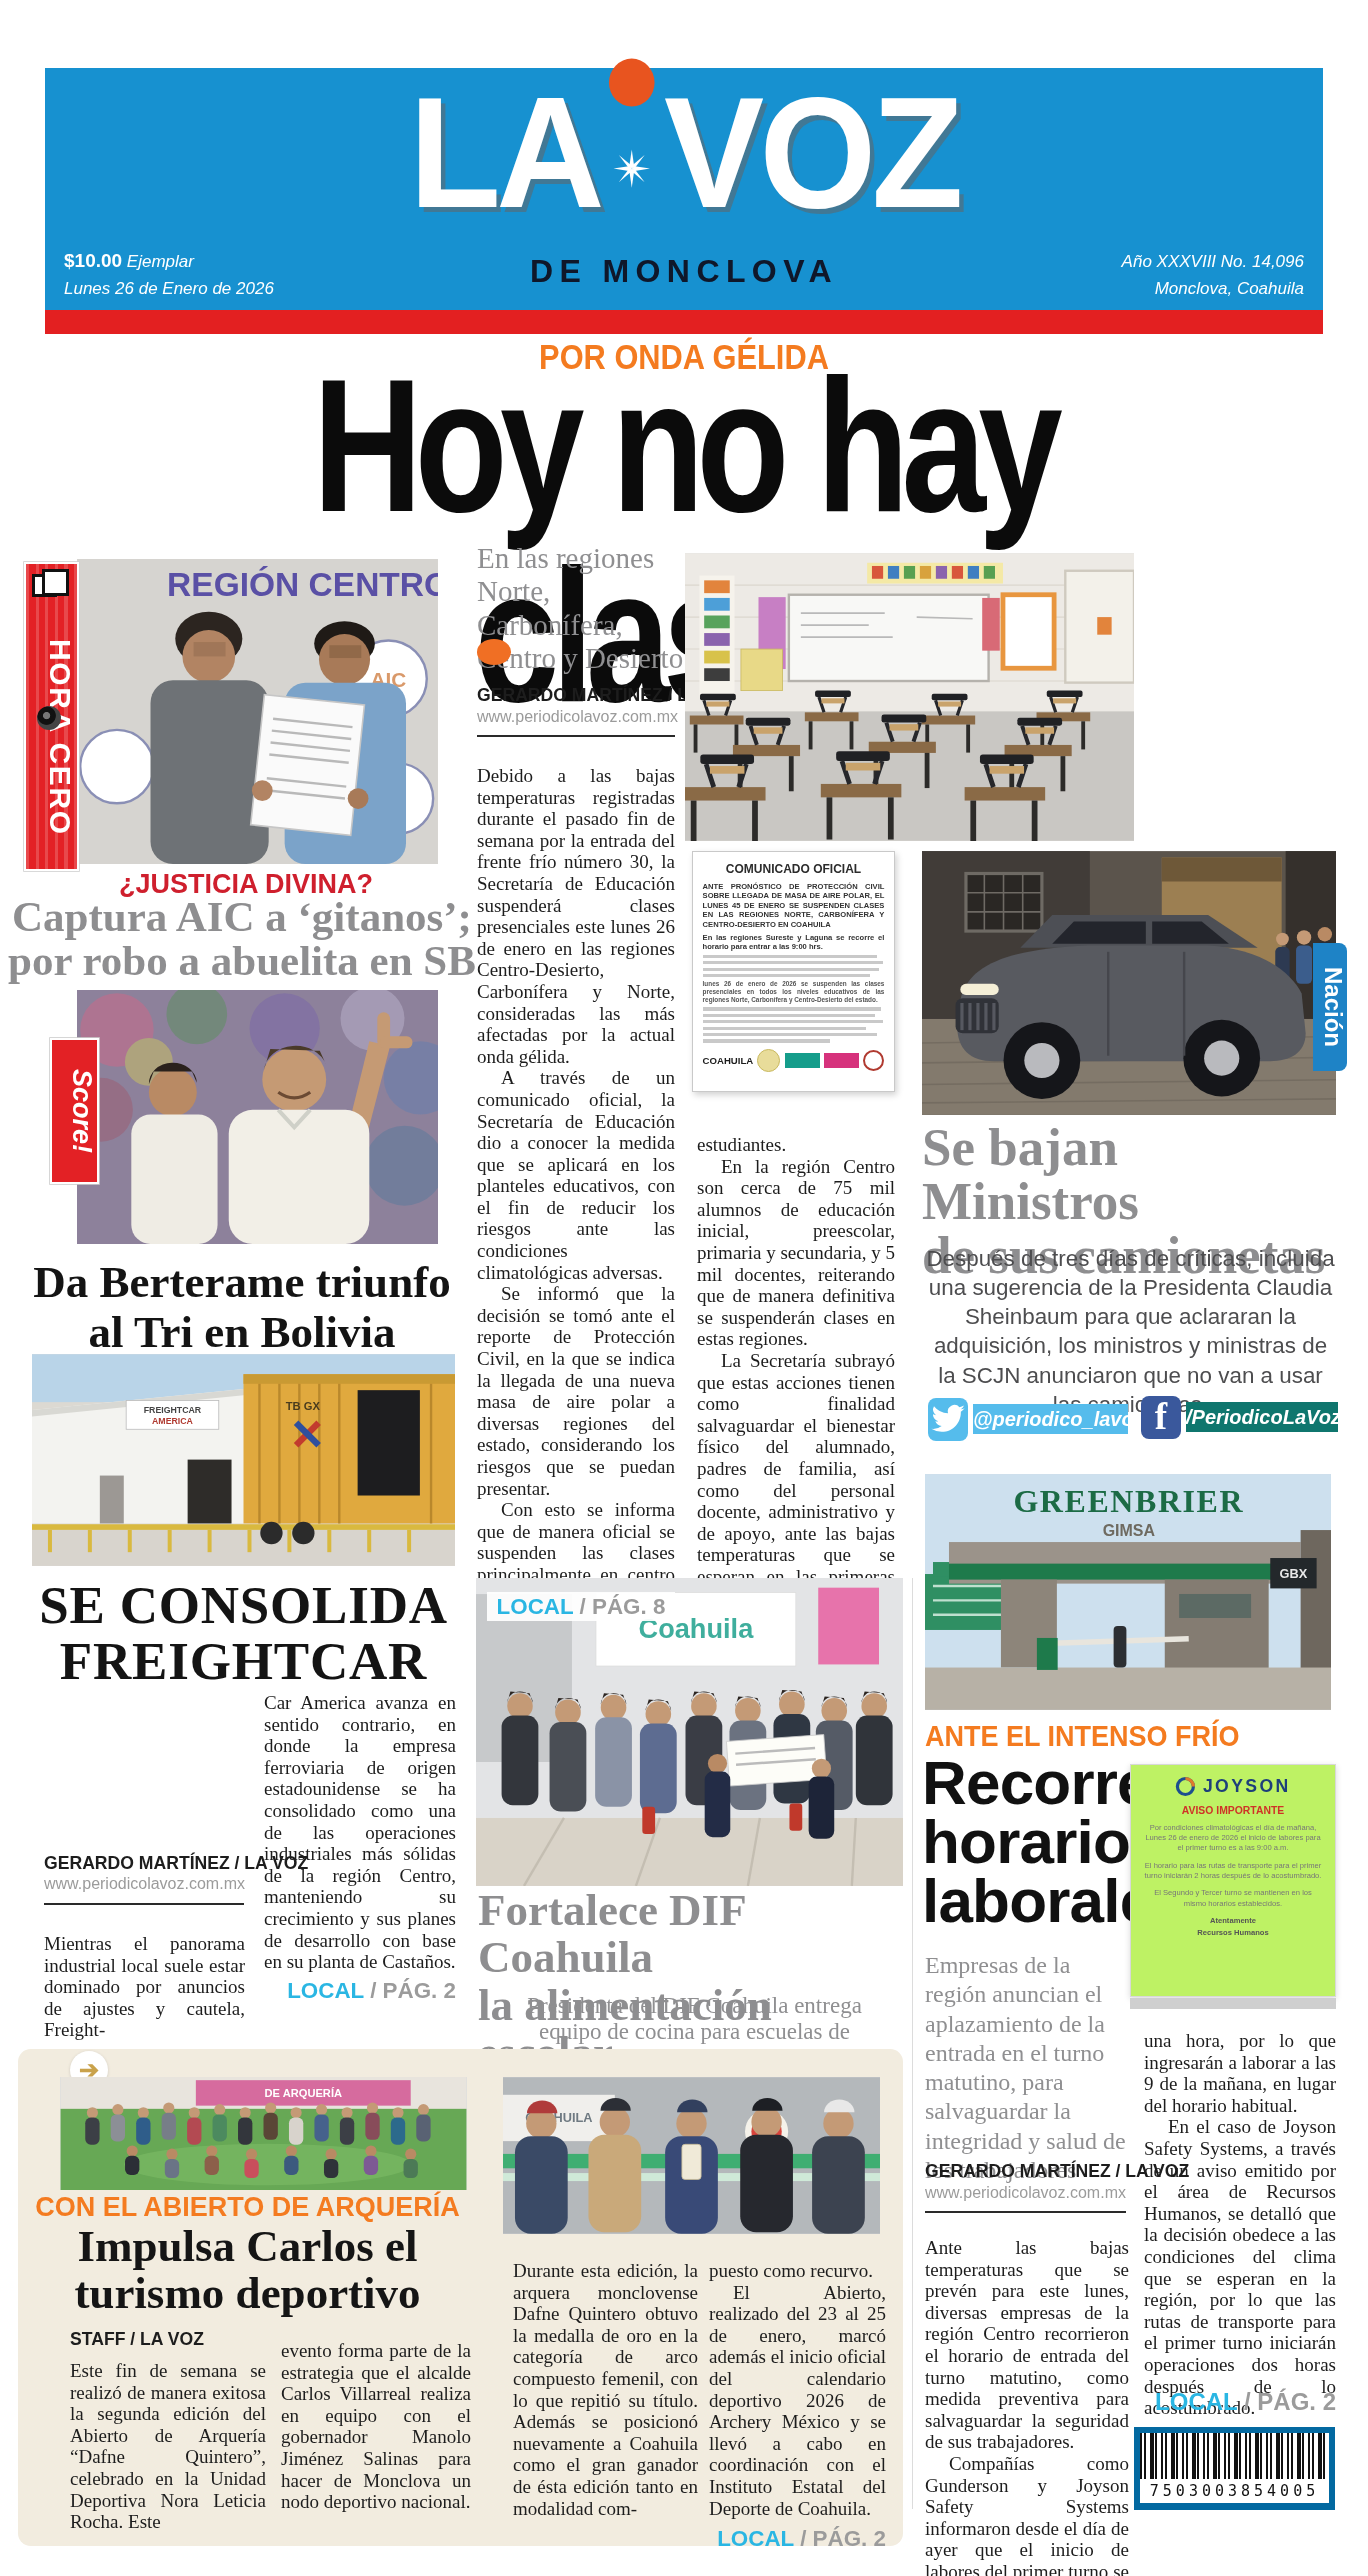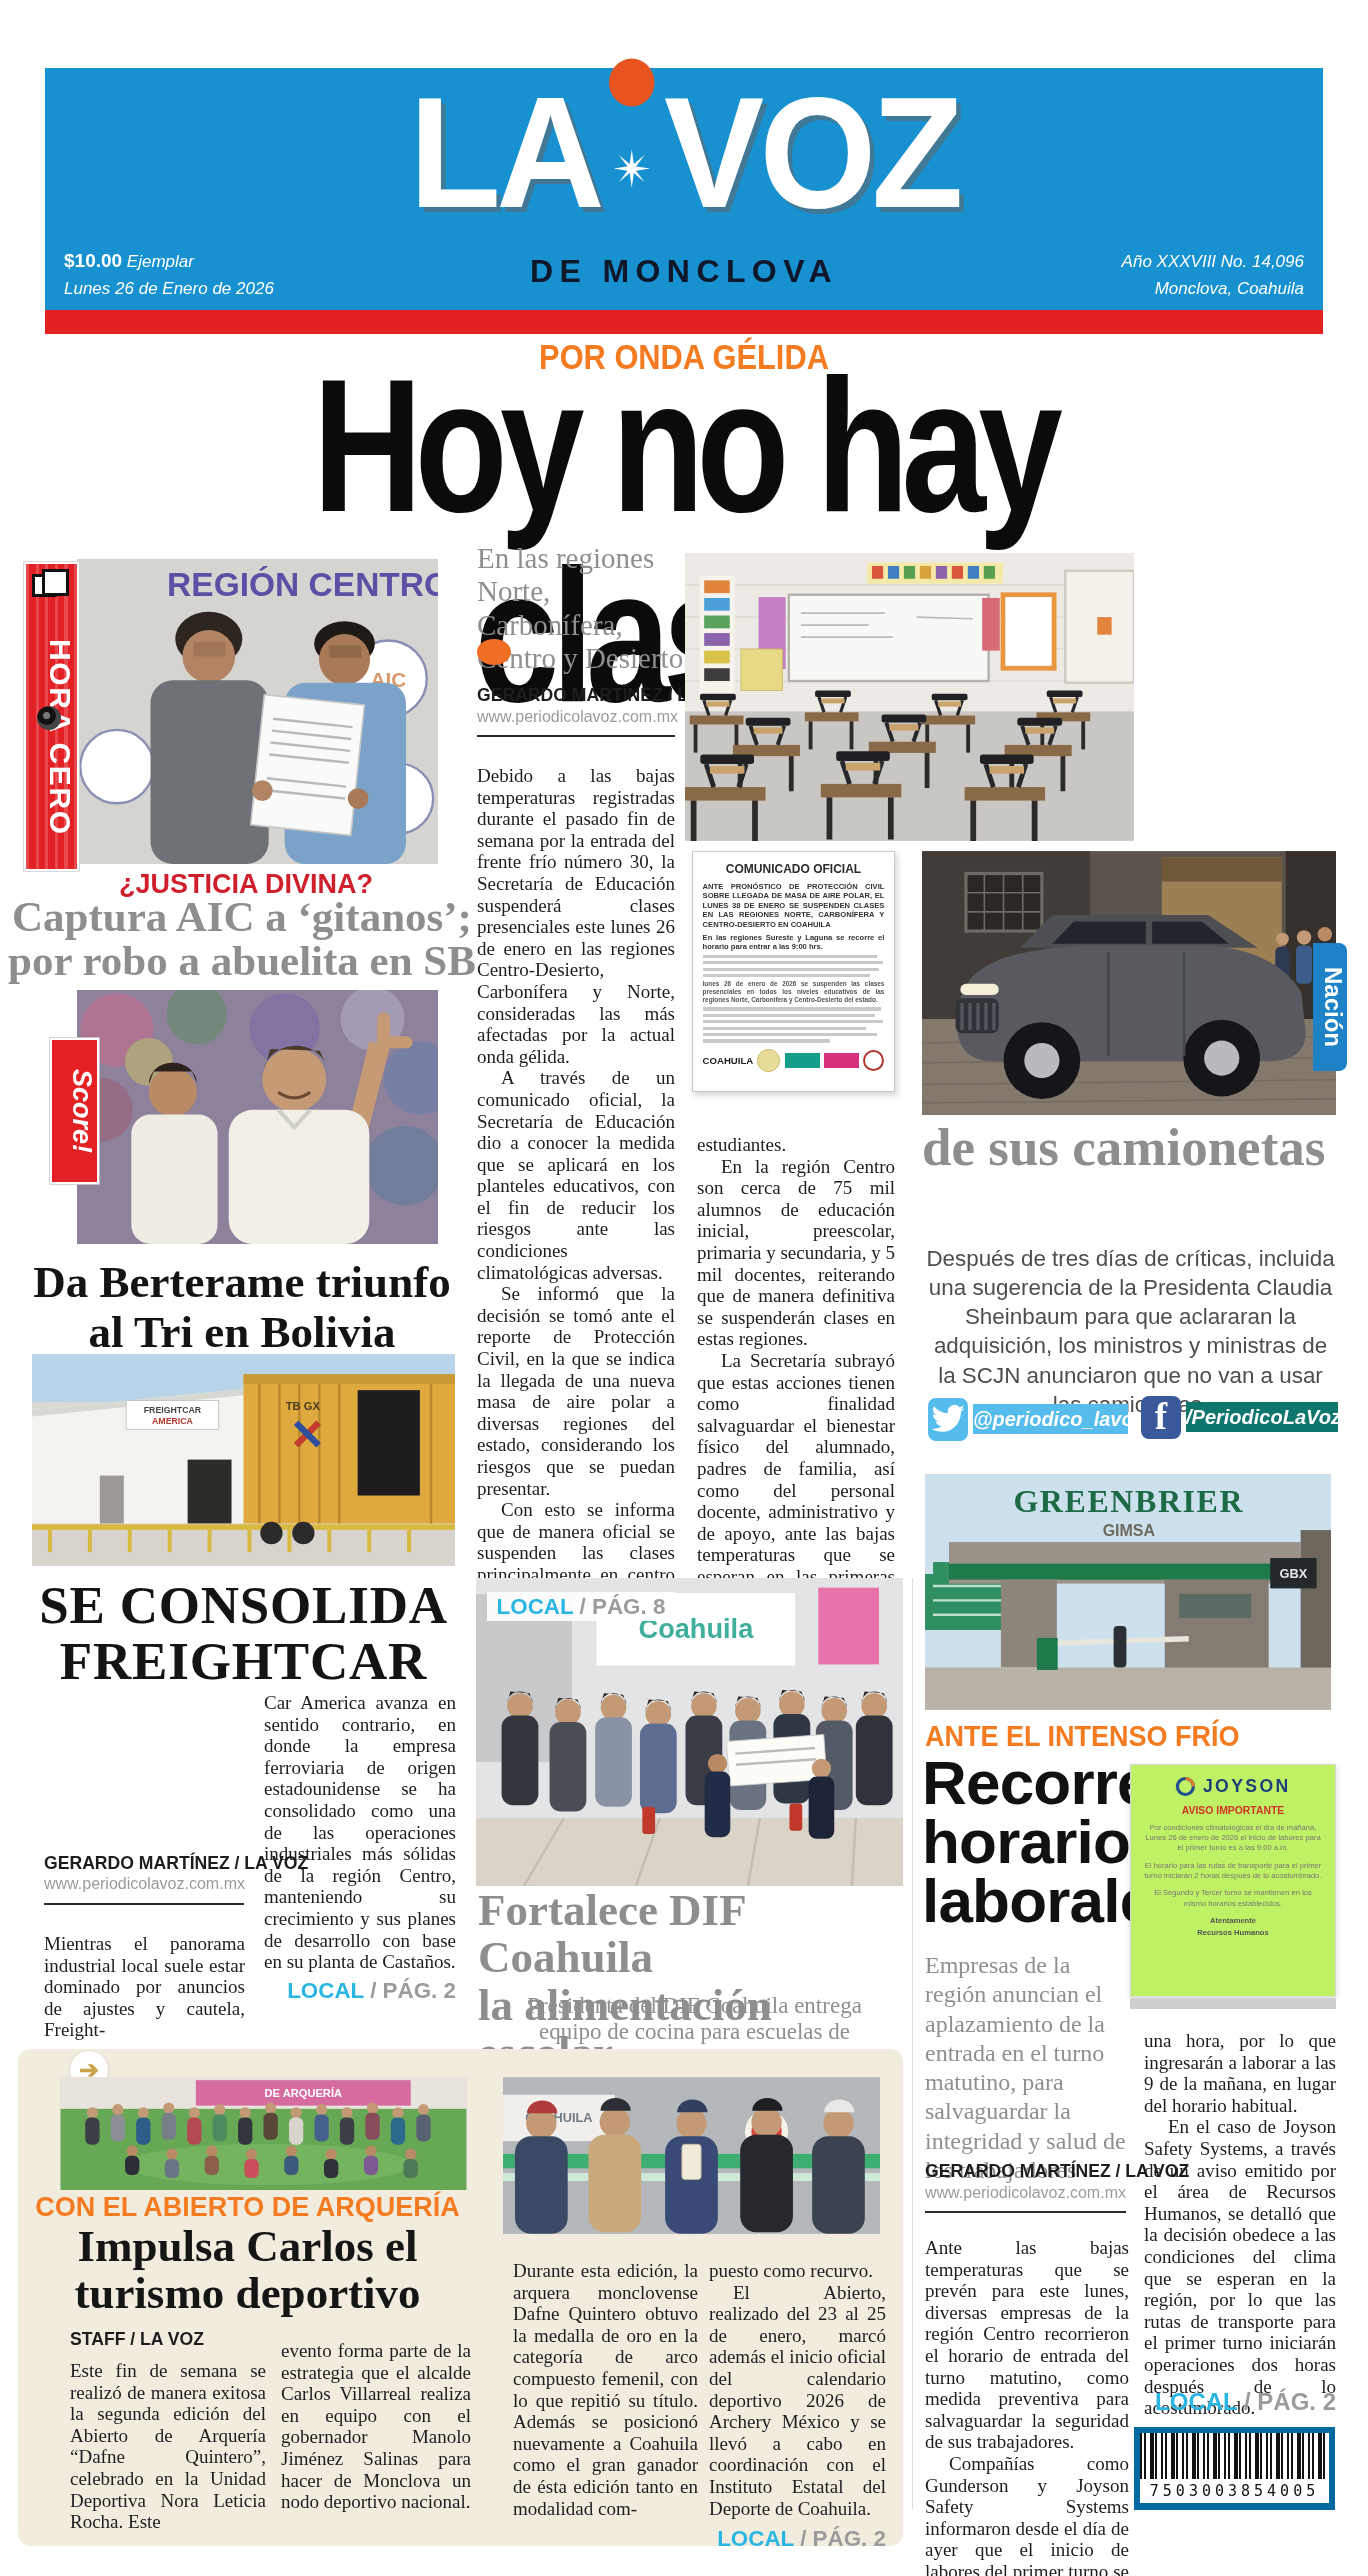--- a/index.html
+++ b/index.html
@@ -341,21 +341,21 @@
       <use href="#dk" transform="translate(230,202) scale(1)"></use>
       <use href="#dk" transform="translate(400,206) scale(1)"></use>
       <use href="#dk" transform="translate(0,252) scale(1.2)"></use>
       <use href="#dk" transform="translate(170,248) scale(1.2)"></use>
       <use href="#dk" transform="translate(350,252) scale(1.2)"></use>
     </svg>
   </div>
 
   <div class="abs comu">
     <h4>COMUNICADO OFICIAL</h4>
-    <p class="b">ANTE PRONÓSTICO DE PROTECCIÓN CIVIL SOBRE LLEGADA DE MASA DE AIRE POLAR, EL LUNES 38 DE ENERO SE SUSPENDEN CLASES EN LAS REGIONES NORTE, CARBONÍFERA Y CENTRO-DESIERTO EN COAHUILA</p>
+    <p class="b">ANTE PRONÓSTICO DE PROTECCIÓN CIVIL SOBRE LLEGADA DE MASA DE AIRE POLAR, EL LUNES 45 DE ENERO SE SUSPENDEN CLASES EN LAS REGIONES NORTE, CARBONÍFERA Y CENTRO-DESIERTO EN COAHUILA</p>
     <p class="b">En las regiones Sureste y Laguna se recorre el horario para entrar a las 9:00 hrs.</p>
     <div class="sk" style="width:96%"></div>
       <div class="sk" style="width:99%"></div>
     <div class="sk" style="width:97%"></div>
       <div class="sk" style="width:92%"></div>
     <p class="b" style="font-size:6.4px;color:#555;">lunes 26 de enero de 2026 se suspenden las clases presenciales en todos los niveles educativos de las regiones Norte, Carbonífera y Centro-Desierto del estado.</p>
     <div class="sk" style="width:98%"></div>
       <div class="sk" style="width:95%"></div>
     <div class="sk" style="width:99%"></div>
       <div class="sk" style="width:90%"></div>
@@ -427,20 +427,21 @@
           <circle cx="347" cy="193" r="22" fill="#b9babe"></circle>
         <line x1="205" y1="60" x2="205" y2="190" stroke="#45464c" stroke-width="3"></line>
         <line x1="300" y1="60" x2="300" y2="190" stroke="#45464c" stroke-width="3"></line>
       </g>
     </svg>
   </div>
   <div class="abs" style="left:1313px;top:943px;width:34px;height:128px;background:#1e83c6;border-radius:0 8px 8px 0;">
     <div class="vtab" style="width:100%;height:100%;font-size:24px;">Nación</div>
   </div>
   <div class="abs h-nac gray-serif">
+    <div>Se bajan Ministros</div>
     <div>de sus camionetas</div>
   </div>
   <div class="abs deck" style="left:925px;top:1244px;width:411px;font-size:22.4px;line-height:1.3;text-align:center;">Después de tres días de críticas, incluida una sugerencia de la Presidenta Claudia Sheinbaum para que aclararan la adquisición, los ministros y ministras de la SCJN anunciaron que no van a usar las camionetas.</div>
 
   <div class="abs" style="left:928px;top:1398px;width:200px;height:48px;">
     <span class="sicon" style="left:0;top:0;background:#55bcec;">
       <svg width="40" height="43" viewBox="0 0 24 24">
           <path fill="#fff" d="M22 5.2c-.7.3-1.5.6-2.3.7.8-.5 1.5-1.3 1.8-2.3-.8.5-1.7.9-2.6 1.1A4 4 0 0 0 12 8.3 11.5 11.5 0 0 1 3.6 4a4 4 0 0 0 1.2 5.4c-.6 0-1.2-.2-1.8-.5v.1c0 1.9 1.4 3.6 3.2 4-.6.1-1.2.2-1.8.1.5 1.6 2 2.8 3.8 2.8A8.1 8.1 0 0 1 2 17.6 11.4 11.4 0 0 0 8.2 19.4c7.4 0 11.5-6.1 11.5-11.5v-.5c.8-.6 1.5-1.3 2.3-2.2z"></path>
         </svg>
     </span>

